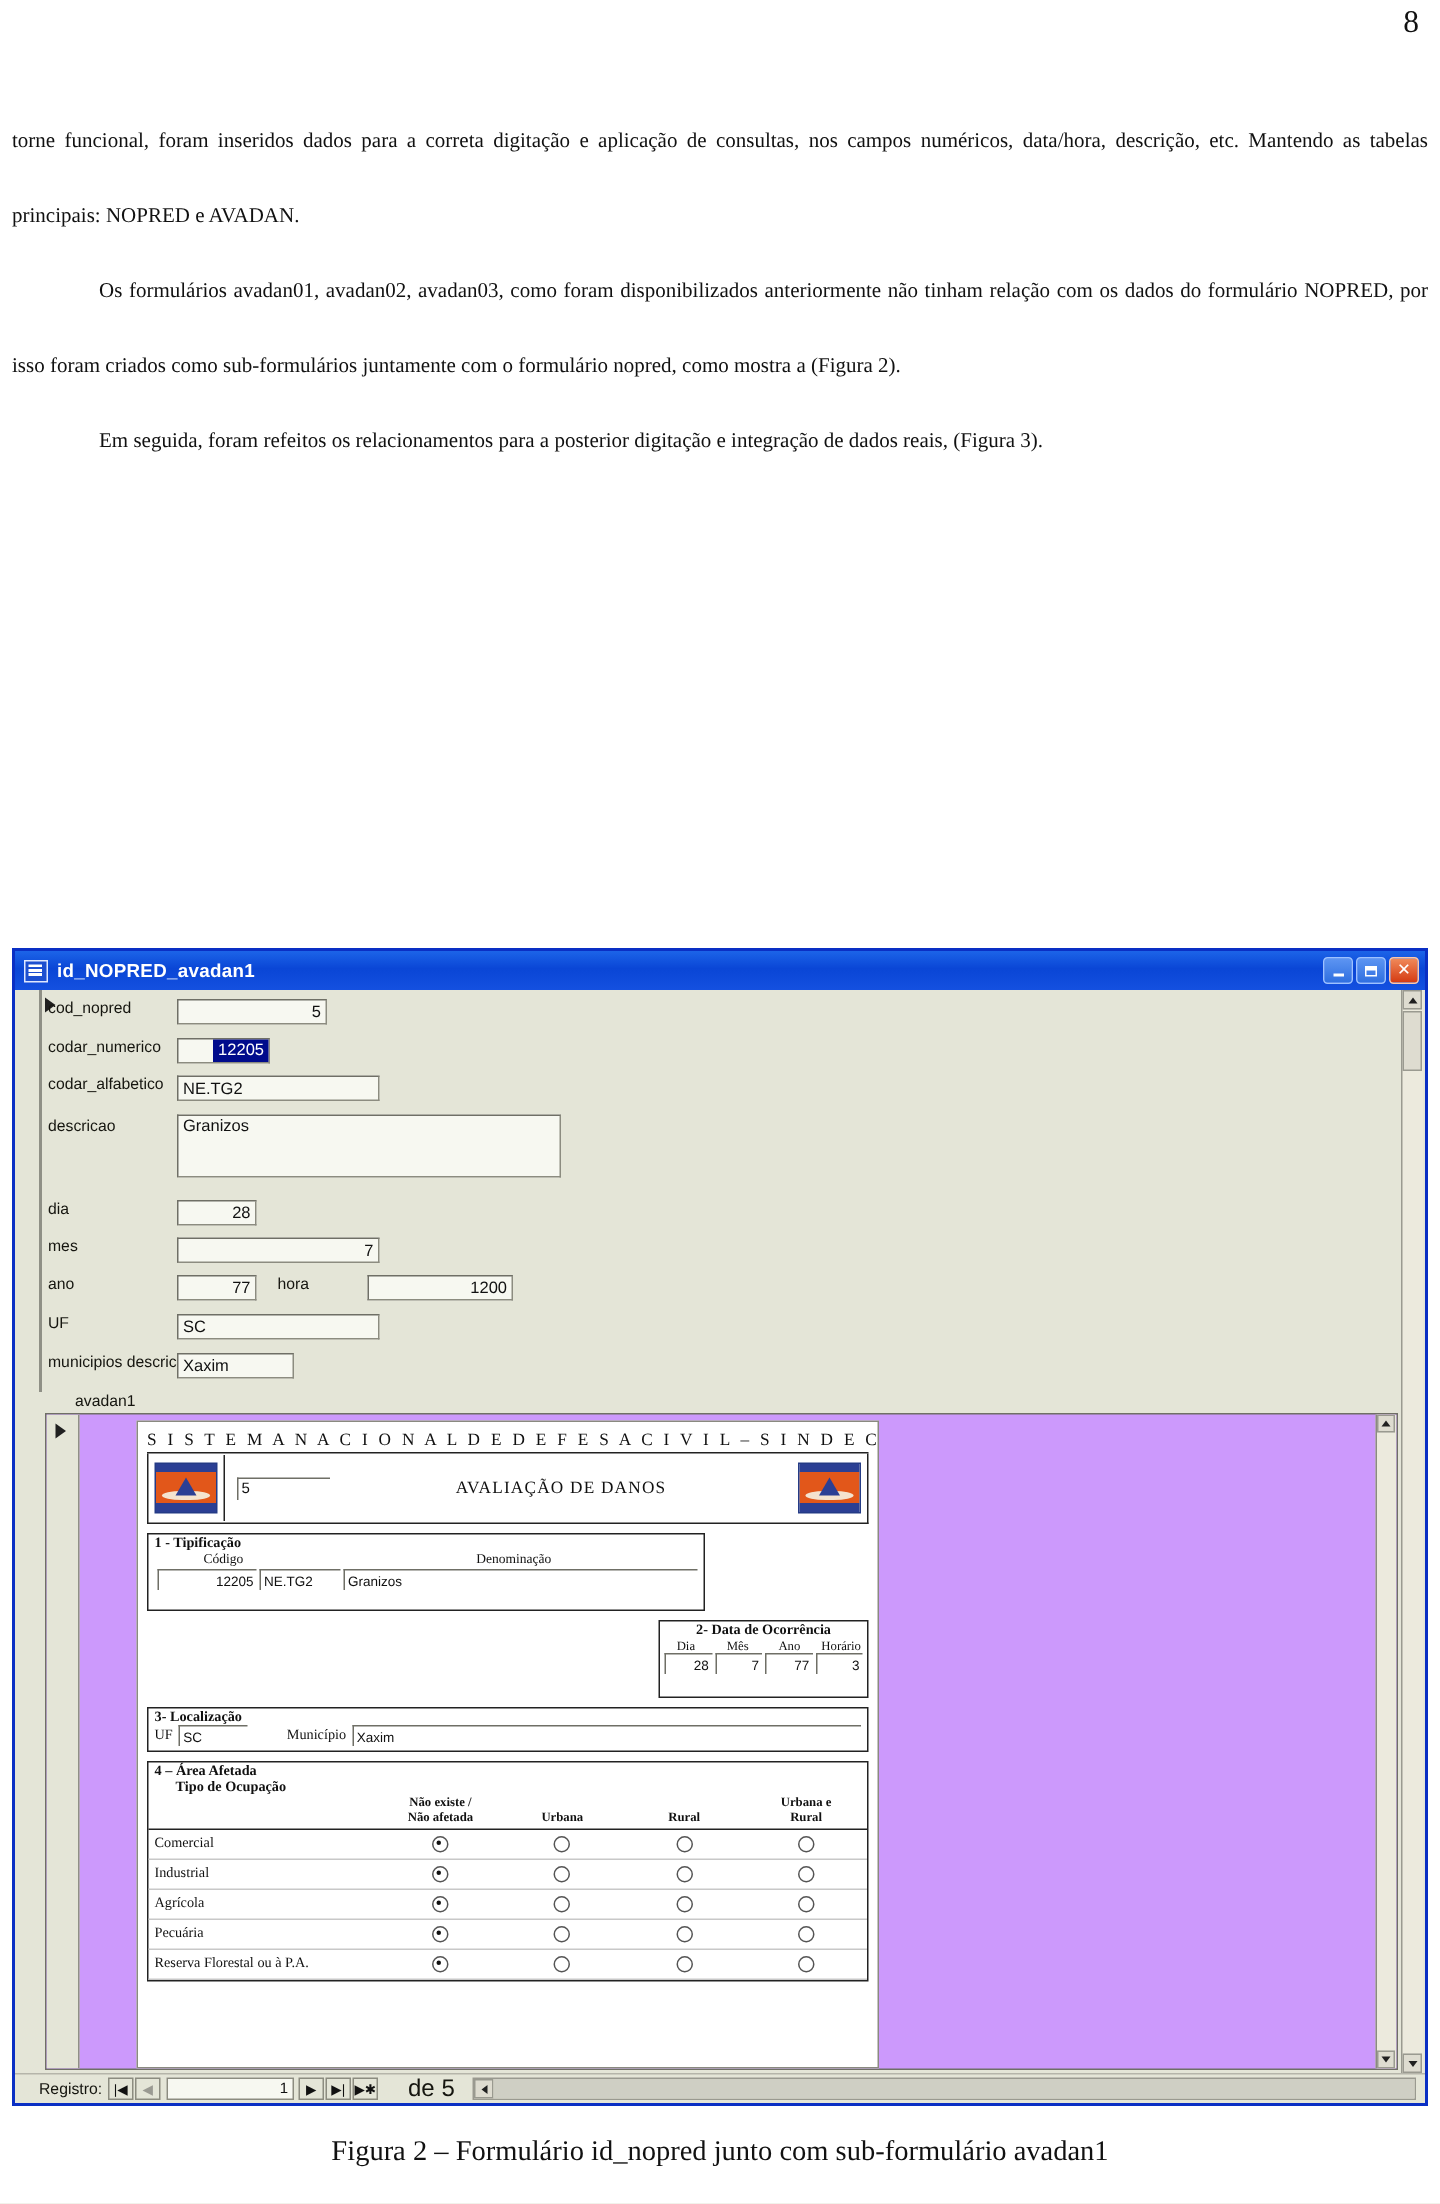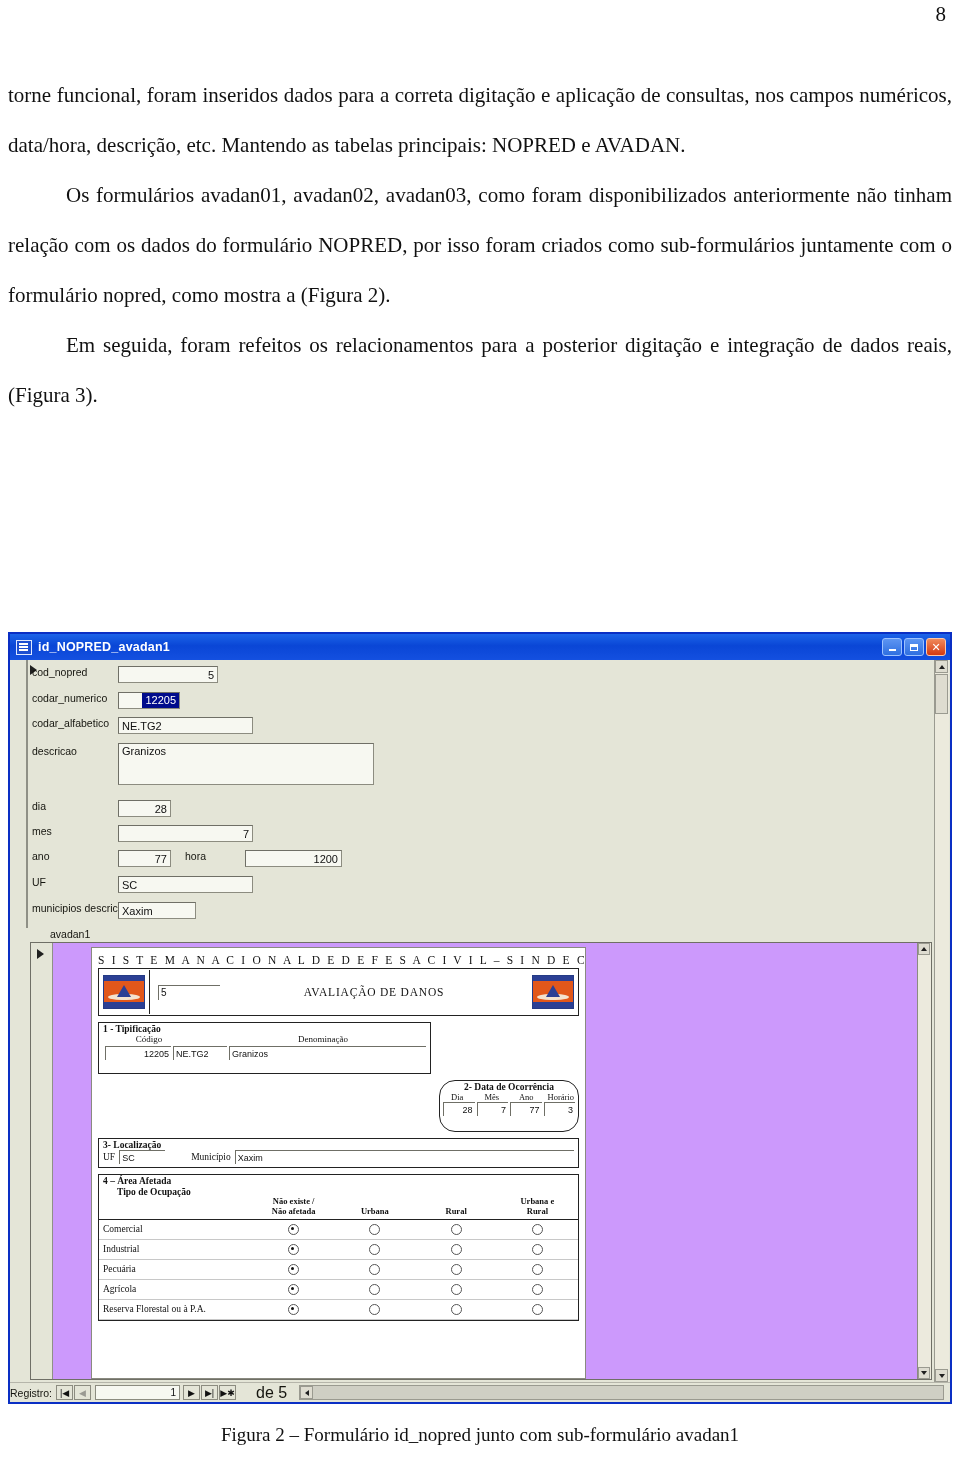--- a/index.html
+++ b/index.html
@@ -9,21 +9,21 @@
     overflow:hidden;position:relative;
   }
   .page-number{
     position:absolute;top:2px;right:14px;
     font-size:21px;font-family:"Liberation Serif",serif;color:#111;
   }
   .doc-body{
     position:absolute;left:8px;top:70px;width:944px;
   }
   .para{
-    font-size:21px;line-height:50px;color:#111;
+    font-size:14px;line-height:50px;color:#111;
     text-align:justify;text-justify:inter-word;
     margin:0 0 0 0;
   }
   .para.indent{text-indent:58px;}
   
   .shot{
     position:absolute;left:8px;top:632px;width:944px;height:772px;
     background:#e4e5d7;border:2px solid #0a2fc4;box-sizing:border-box;
   }
   .titlebar{
@@ -138,22 +138,22 @@
     font-size:11.5px;letter-spacing:.8px;color:#111;white-space:nowrap;
   }
   .sec{
     margin:6px 6px 0 6px;border:1px solid #222;position:relative;box-sizing:border-box;
   }
   .sec-title{
     font-family:"Liberation Serif",serif;font-size:9.5px;font-weight:bold;color:#111;
     padding:1px 0 0 4px;white-space:nowrap;
   }
   .row-flex{display:flex;align-items:flex-end;}
-  .sec-tip{width:333px;height:52px;float:left;}
-  .sec-data{width:140px;height:52px;float:right;margin-right:6px;border-radius:16px;}
+  .sec-tip{width:372px;height:52px;float:left;}
+  .sec-data{width:140px;height:52px;float:right;margin-right:6px;}
   .clearfix:after{content:"";display:block;clear:both;}
   .tip-heads{display:flex;font-family:"Liberation Serif",serif;font-size:9px;color:#111;gap:17px;}
   .tip-h1{width:100px;text-align:center;}
   .tip-h2{flex:1 1 auto;text-align:center;}
   .inp{
     background:#ffffff;border:1px solid #6f6f66;border-right:none;border-bottom:none;
     height:14px;font-family:"Liberation Sans",sans-serif;font-size:9px;color:#111;
     display:flex;align-items:center;padding:0 2px;box-sizing:border-box;
   }
   .inp.r{justify-content:flex-end;}
@@ -199,21 +199,21 @@
   .tri-dn{width:0;height:0;border-left:3px solid transparent;border-right:3px solid transparent;border-top:4px solid #202020;}
   .tri-lf{width:0;height:0;border-top:3px solid transparent;border-bottom:3px solid transparent;border-right:4px solid #202020;}
 
   .sf-vscroll{position:absolute;right:0;top:0;width:14px;bottom:0;background:#eceadd;border-left:1px solid #8a8a80;box-sizing:border-box;}
   .sf-vscroll .arrow{width:12px;height:12px;background:#dedcd0;border:1px solid #9a9a90;box-sizing:border-box;display:flex;align-items:center;justify-content:center;}
   .sf-vscroll .arrow.bottom{position:absolute;bottom:0;}
 
   
   .navbar{
     position:absolute;left:0;right:0;bottom:0;height:20px;background:#e4e5d7;
-    display:flex;align-items:center;padding-left:0;box-sizing:border-box;
+    display:flex;align-items:center;padding-left:16px;box-sizing:border-box;
     border-top:1px solid #b5b5aa;
     text-align:center;
   }
   .nav-lbl{font-family:"Liberation Sans",sans-serif;font-size:10.5px;color:#15150f;margin-right:4px;}
   .nav-btn{
     width:17px;height:15px;background:#e4e5d7;border:1px solid #8c8c80;box-sizing:border-box;
     display:flex;align-items:center;justify-content:center;margin-right:1px;
     font-family:"Liberation Sans",sans-serif;font-size:9px;color:#111;
   }
   .nav-btn.dim{color:#9a9a92;}
@@ -410,28 +410,28 @@
                   <div class="col"><span class="radio"></span></div>
                 </div>
                 <div class="area-row">
                   <div class="first">Industrial</div>
                   <div class="col"><span class="radio on"></span></div>
                   <div class="col"><span class="radio"></span></div>
                   <div class="col"><span class="radio"></span></div>
                   <div class="col"><span class="radio"></span></div>
                 </div>
                 <div class="area-row">
-                  <div class="first">Pecuária</div>
+                  <div class="first">Agrícola</div>
                   <div class="col"><span class="radio on"></span></div>
                   <div class="col"><span class="radio"></span></div>
                   <div class="col"><span class="radio"></span></div>
                   <div class="col"><span class="radio"></span></div>
                 </div>
                 <div class="area-row">
-                  <div class="first">Agrícola</div>
+                  <div class="first">Pecuária</div>
                   <div class="col"><span class="radio on"></span></div>
                   <div class="col"><span class="radio"></span></div>
                   <div class="col"><span class="radio"></span></div>
                   <div class="col"><span class="radio"></span></div>
                 </div>
                 <div class="area-row">
                   <div class="first">Reserva Florestal ou à P.A.</div>
                   <div class="col"><span class="radio on"></span></div>
                   <div class="col"><span class="radio"></span></div>
                   <div class="col"><span class="radio"></span></div>

